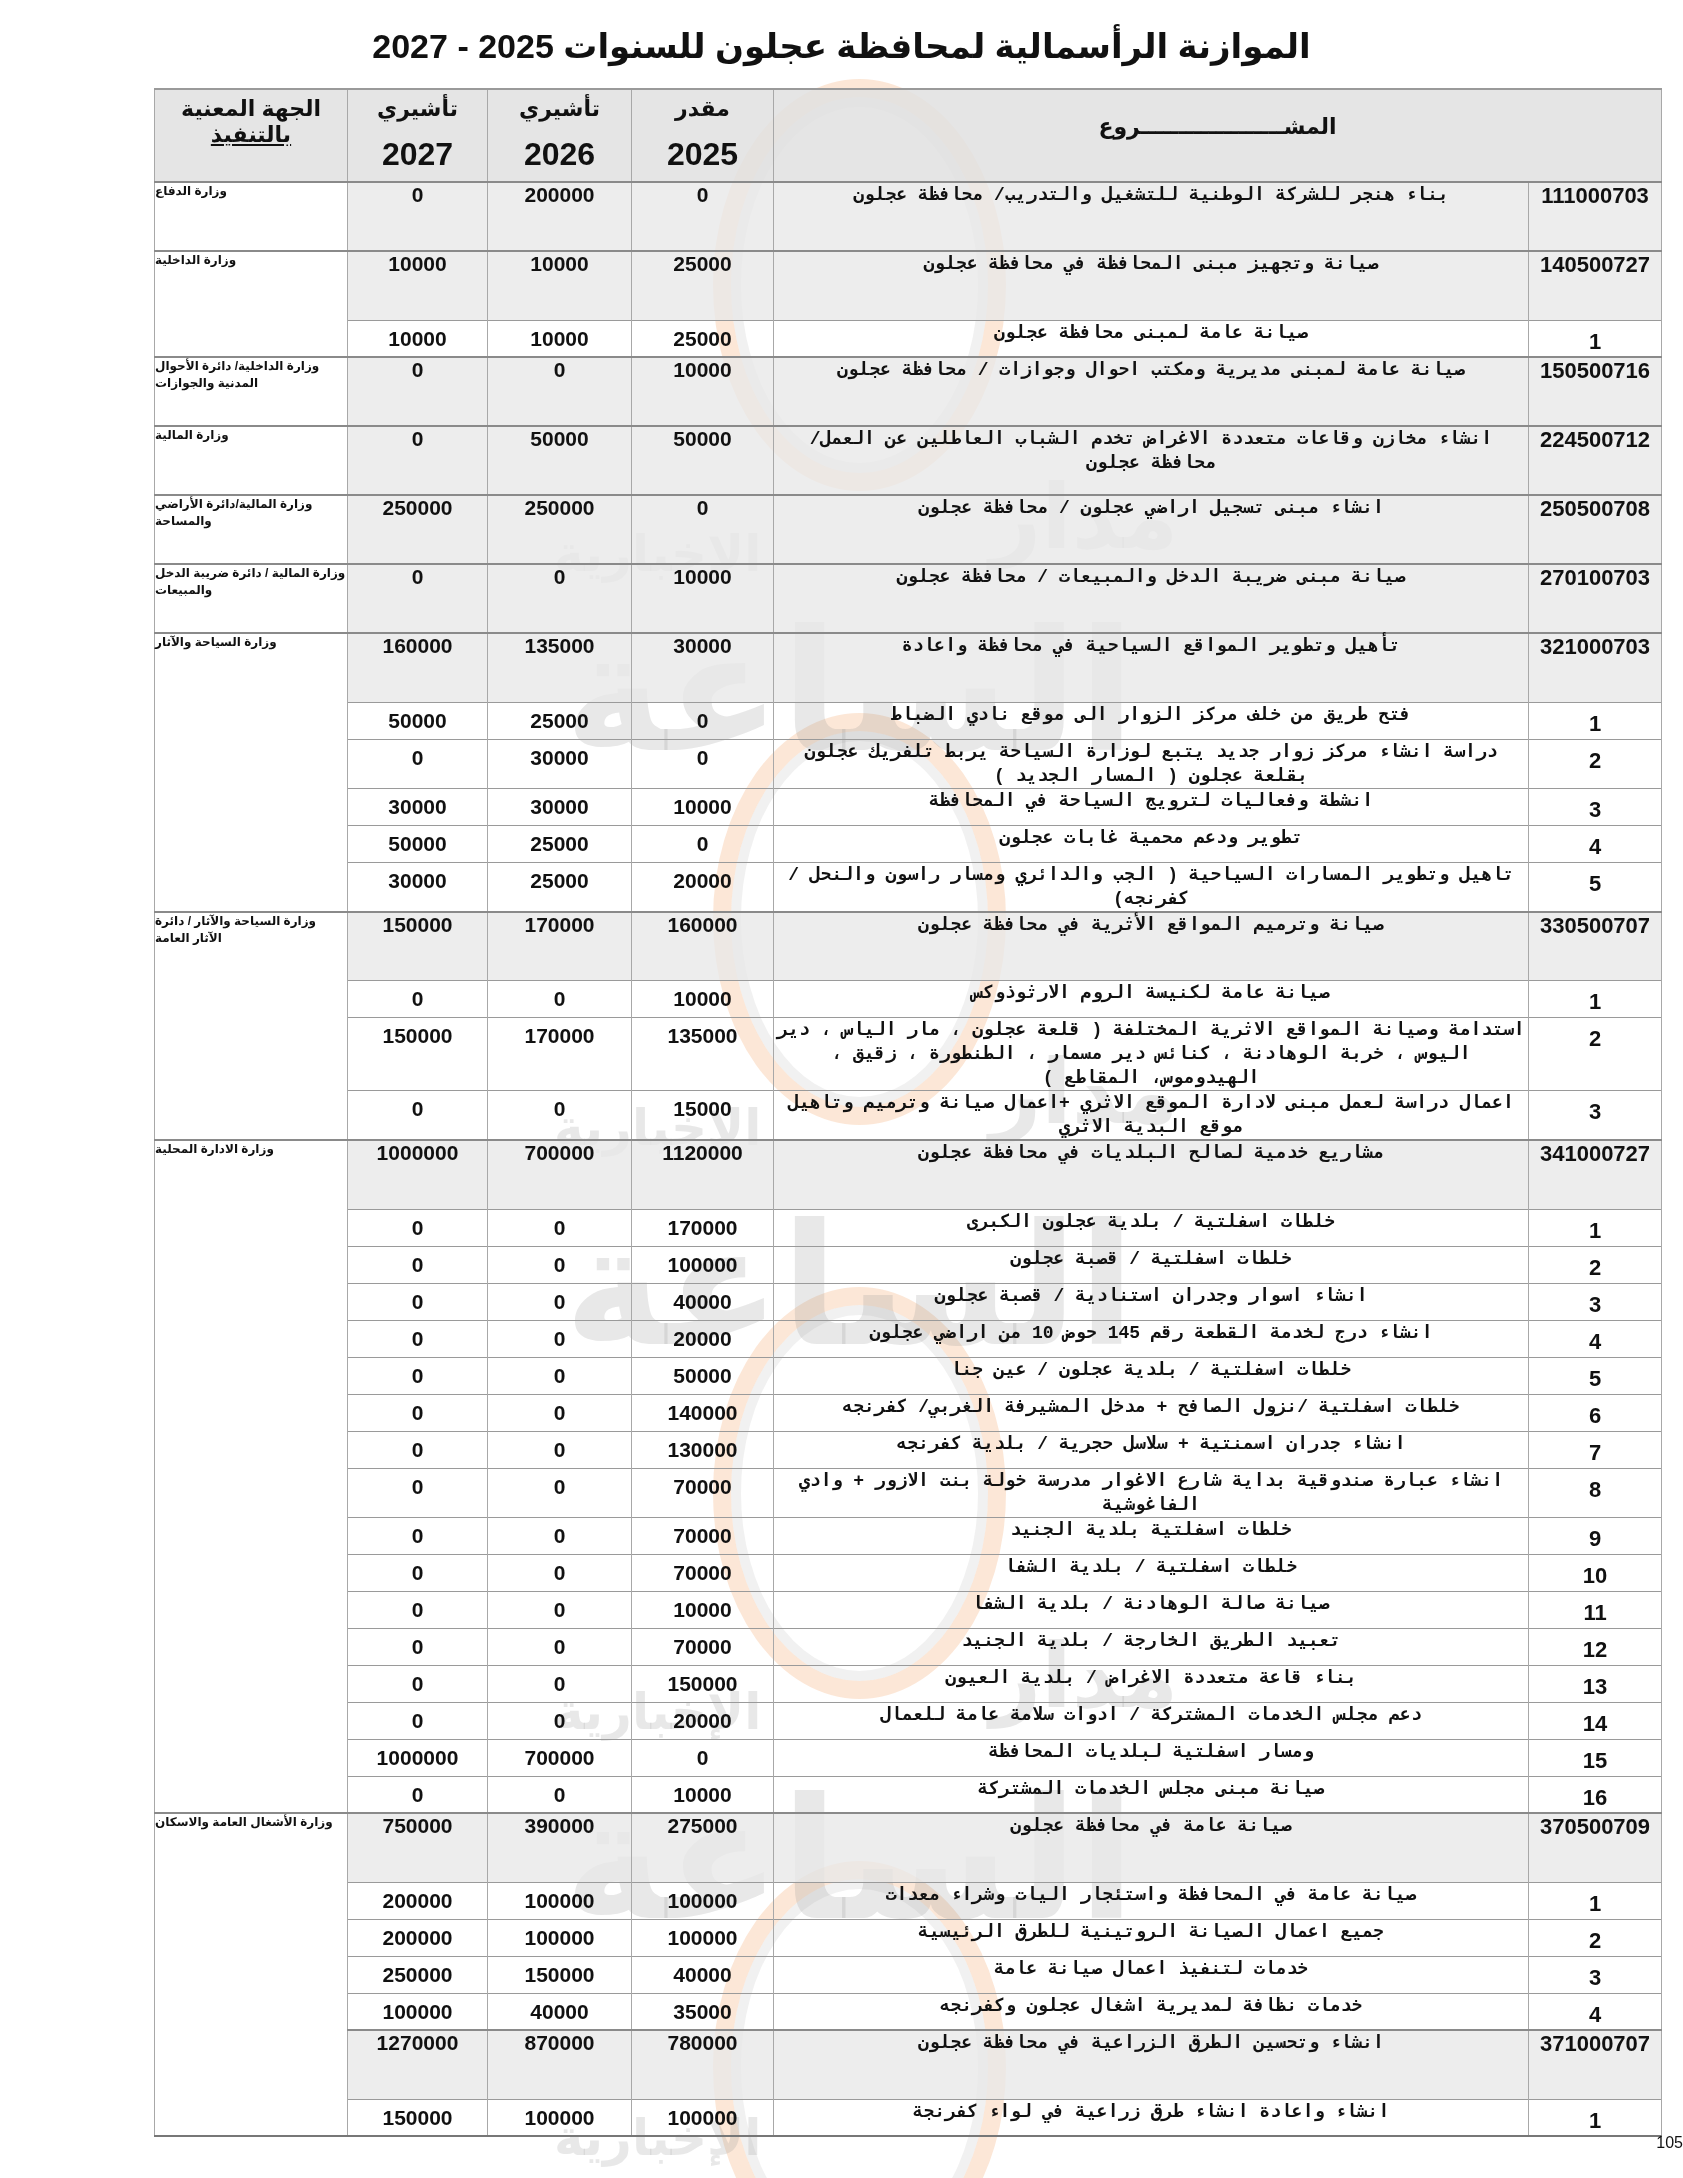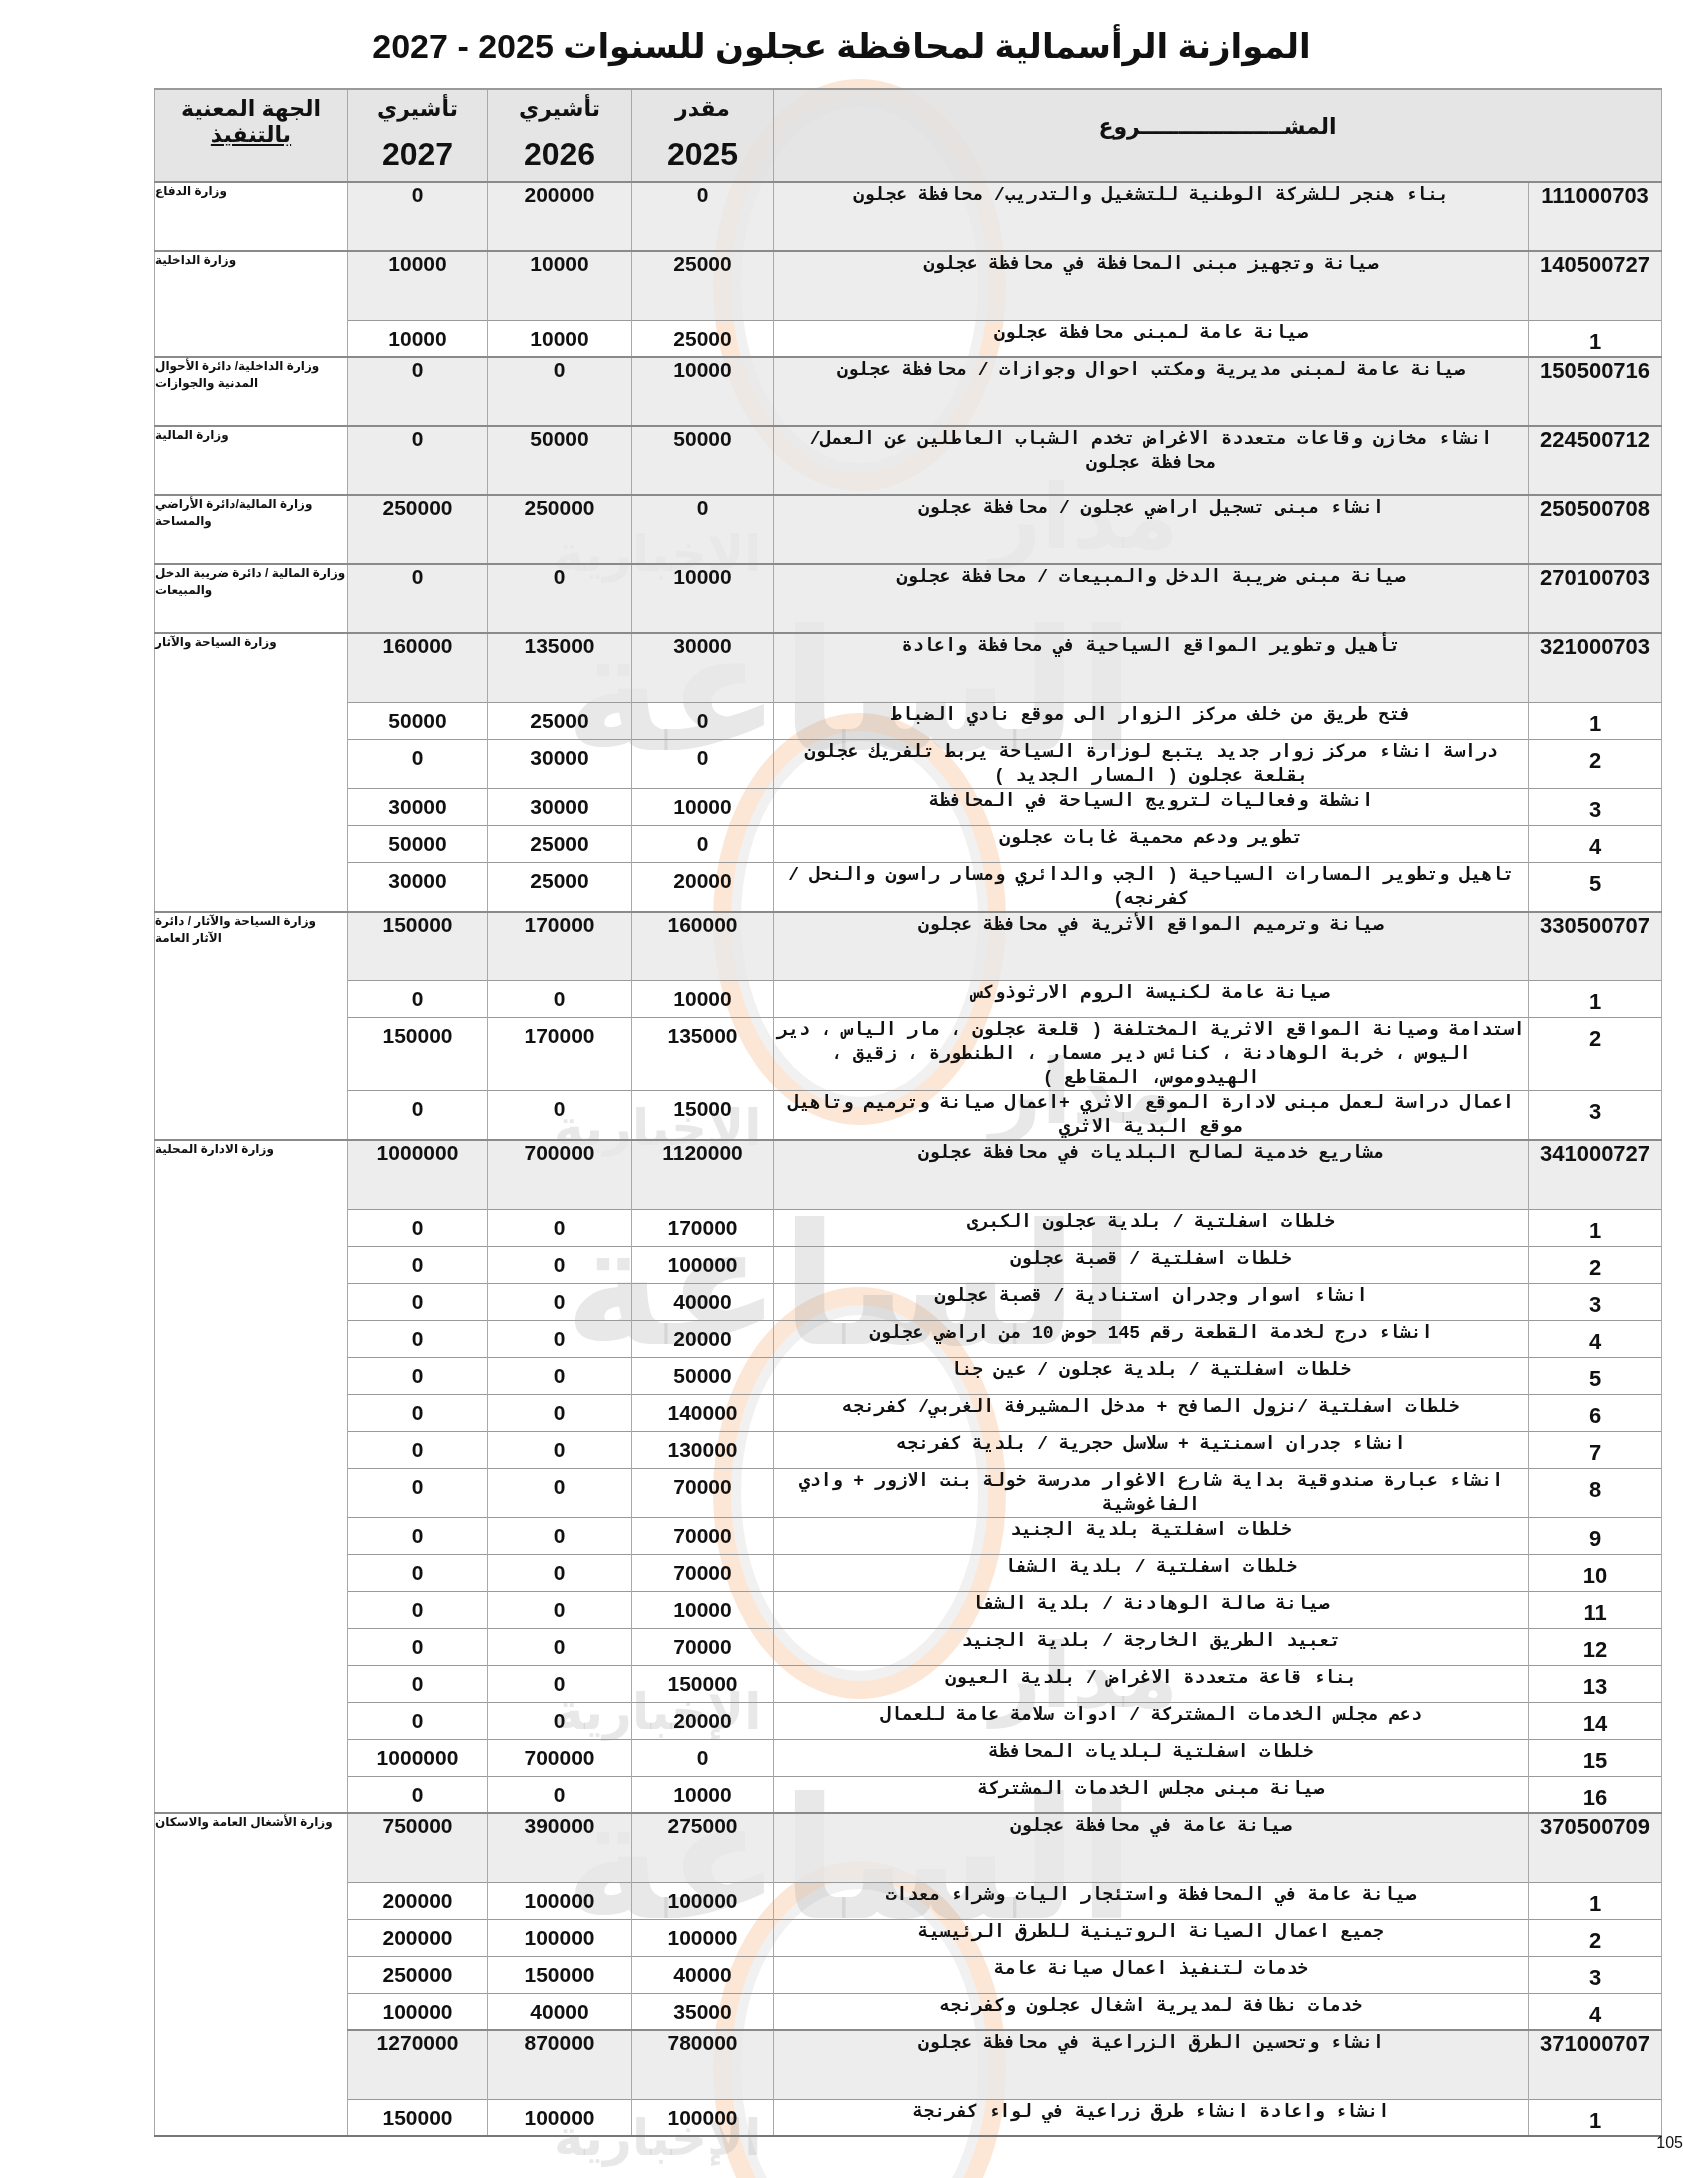--- a/index.html
+++ b/index.html
@@ -342,21 +342,21 @@
       </tr>
       <tr class="sub">
         <td class="c-code">14</td>
         <td class="c-name">دعم مجلس الخدمات المشتركة / ادوات سلامة عامة للعمال</td>
         <td class="c-num">20000</td>
         <td class="c-num">0</td>
         <td class="c-num">0</td>
       </tr>
       <tr class="sub">
         <td class="c-code">15</td>
-        <td class="c-name">خلطات اسفلتية لبلديات المحافظة</td>
+        <td class="c-name">ومسار اسفلتية لبلديات المحافظة</td>
         <td class="c-num">0</td>
         <td class="c-num">700000</td>
         <td class="c-num">1000000</td>
       </tr>
       <tr class="sub">
         <td class="c-code">16</td>
         <td class="c-name">صيانة مبنى مجلس الخدمات المشتركة</td>
         <td class="c-num">10000</td>
         <td class="c-num">0</td>
         <td class="c-num">0</td>

